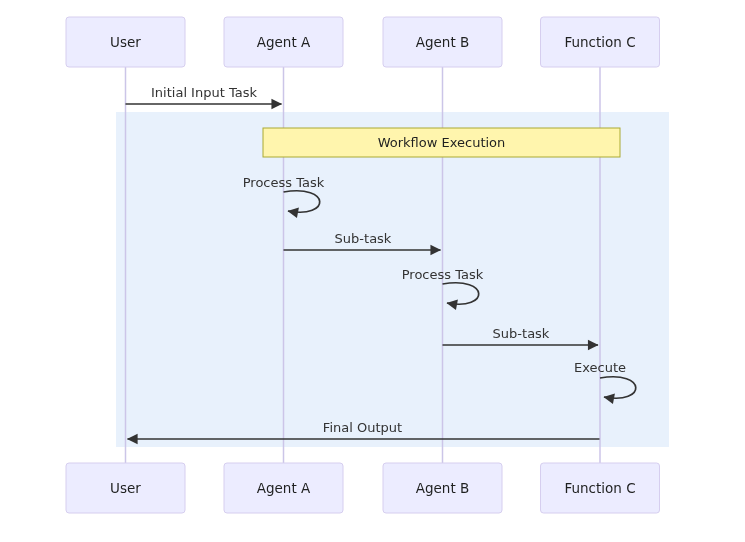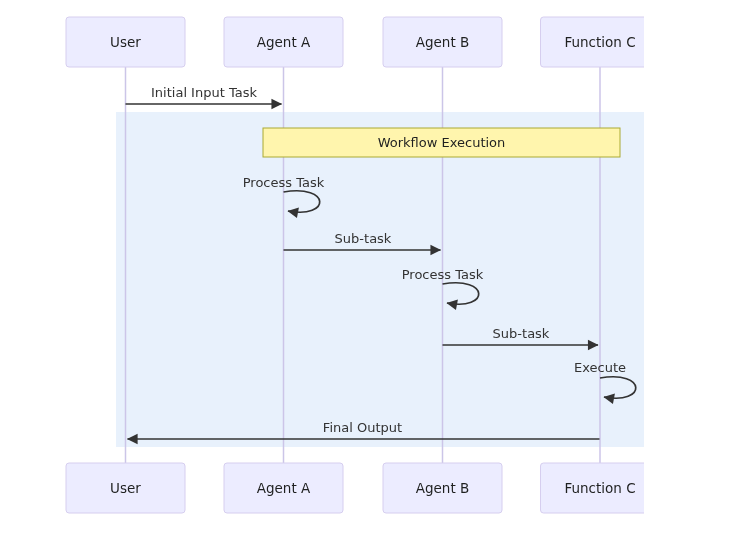--- a/index.html
+++ b/index.html
@@ -2,21 +2,21 @@
 <html><head>
 <meta charset="utf-8">
 <style>
   html, body {
     margin: 0;
     padding: 0;
     background: #ffffff;
   }
   .canvas {
     position: relative;
-    width: 644px;
+    width: 745px;
     height: 542px;
     background: #ffffff;
     overflow: hidden;
   }
   svg text {
     font-family: "DejaVu Sans", "Liberation Sans", sans-serif;
   }
   .actor-label {
     font-size: 13.5px;
     text-anchor: middle;

